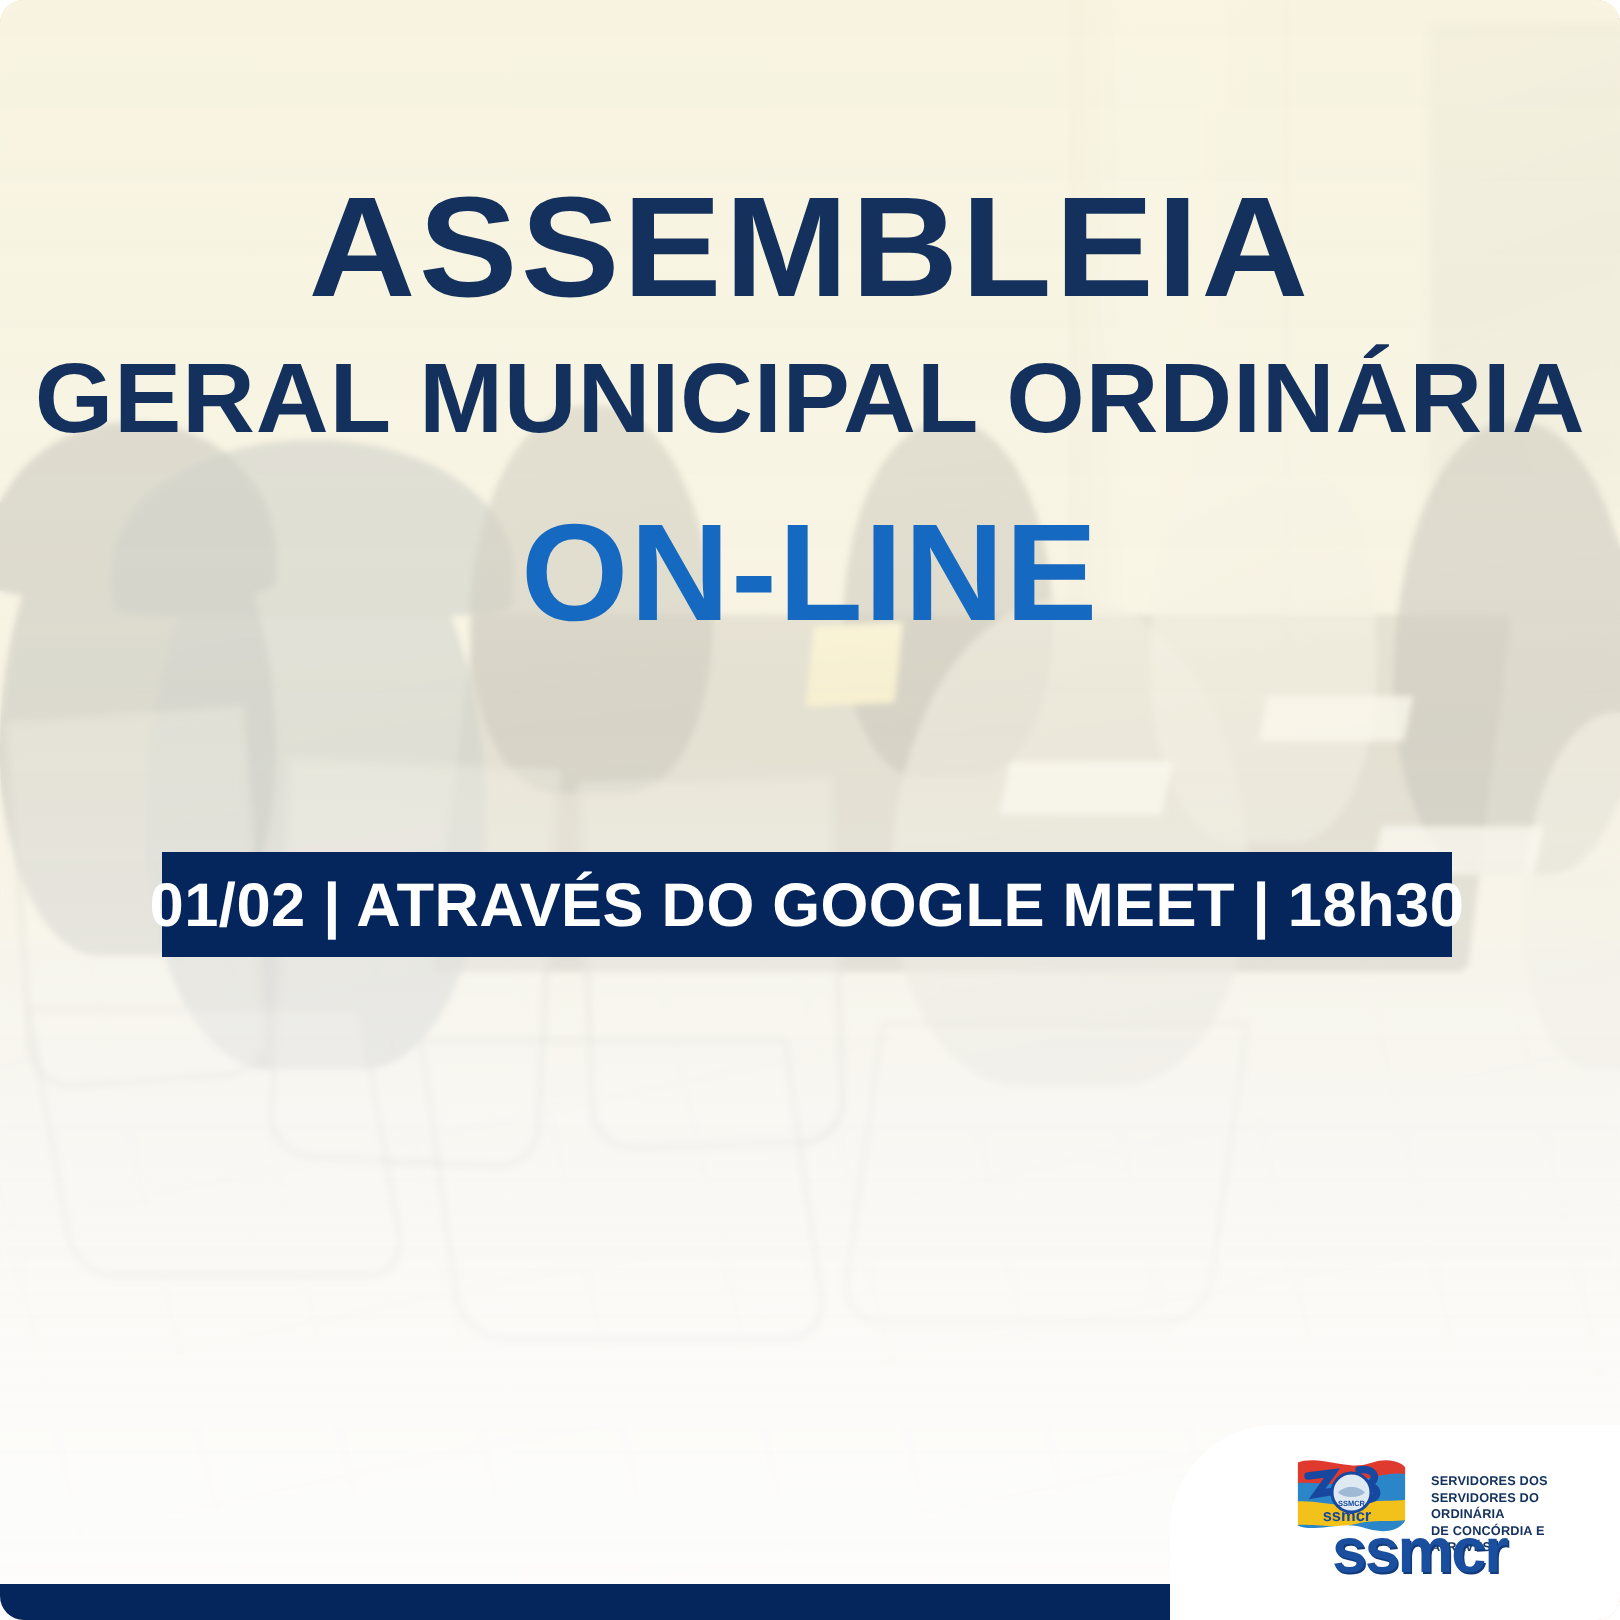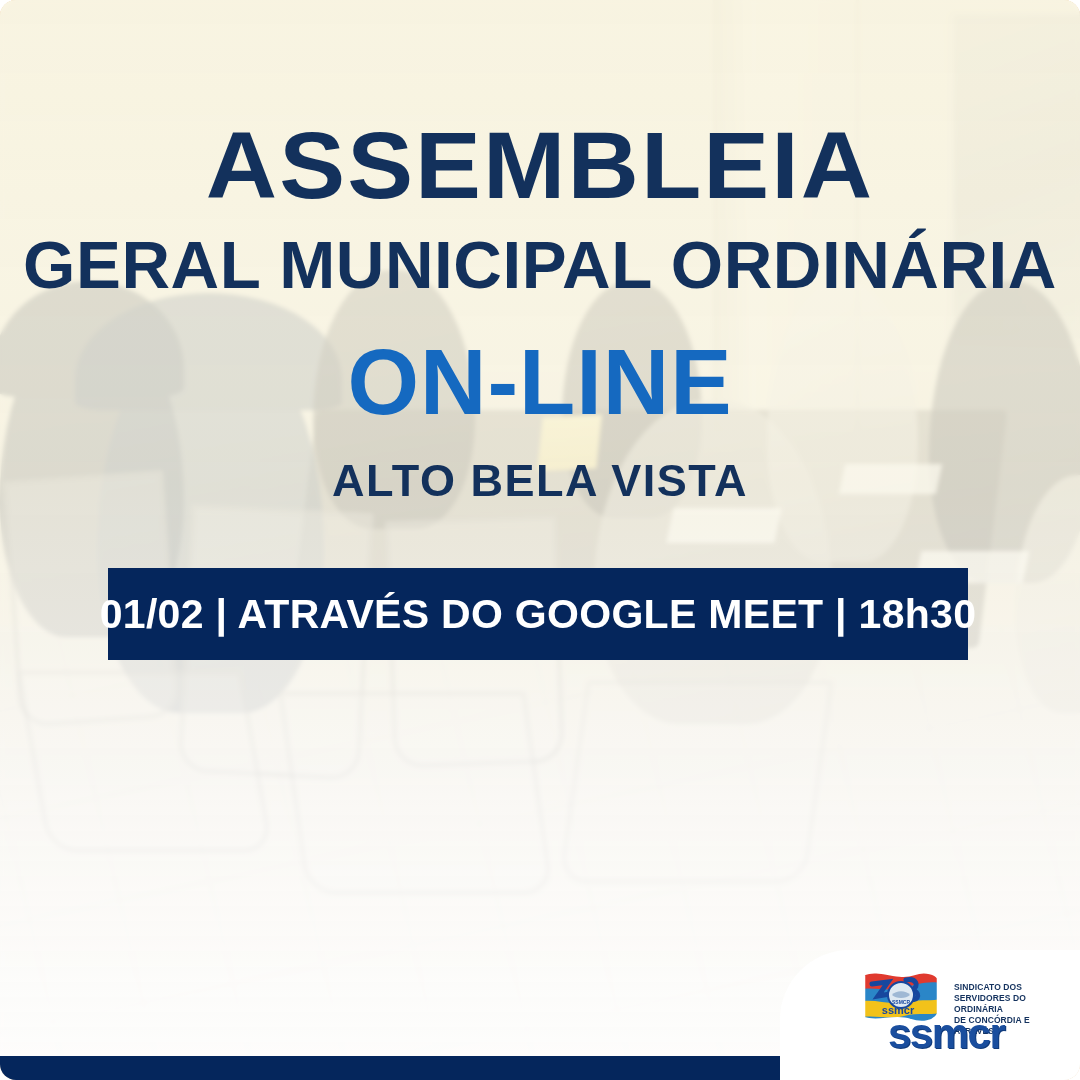--- a/index.html
+++ b/index.html
@@ -179,21 +179,21 @@
     letter-spacing: 1.5px;
     color: #13315c;
     font-family: "Liberation Sans", sans-serif;
   }
 
   .info-bar {
     position: absolute;
     left: 108px;
     top: 568px;
     width: 860px;
-    height: 92px;
+    height: 70px;
     background: #05265c;
     display: flex;
     align-items: center;
     justify-content: center;
   }
   .info-bar-text {
     color: #ffffff;
     font-size: 41px;
     font-weight: 900;
     letter-spacing: 0.3px;
@@ -311,21 +311,20 @@
   </div>
 
   <div class="content">
 
     <div class="title-main">ASSEMBLEIA</div>
 
     <div class="title-sub">GERAL MUNICIPAL ORDINÁRIA</div>
 
     <div class="title-online">ON-LINE</div>
 
-    <div class="title-place">ALTO BELA VISTA</div>
 
     <div class="info-bar">
       <span class="info-bar-text">01/02 | ATRAVÉS DO GOOGLE MEET | 18h30</span>
     </div>
 
 
     <div class="footer-bar"></div>
     <div class="footer-white"></div>
 
     <div class="logo">
@@ -354,21 +353,21 @@
             <path d="M34,27 C38,22 48,22 52,27 C48,31 38,31 34,27 Z" fill="#9fb8d4"></path>
             <text x="43" y="36" font-family="'Liberation Sans', sans-serif" font-size="5" font-weight="700" fill="#17479e" text-anchor="middle">SSMCR</text>
             <text x="40" y="46" font-family="'Liberation Sans', sans-serif" font-size="11" font-weight="900" fill="#17479e" text-anchor="middle">ssmcr</text>
           </g>
           <path d="M6,6 C22,0 40,12 56,6 C68,2 78,6 80,10
                    L80,46 C76,54 64,56 52,52 C36,46 20,56 6,50 Z" fill="none" stroke="#ffffff" stroke-width="2.5"></path>
         </svg>
       </div>
 
       <div class="logo-tagline">
-        <div>SINDICATO DOS</div>
+        <div>SERVIDORES DOS</div>
         <div>SERVIDORES DO ORDINÁRIA</div>
         <div>DE CONCÓRDIA E ATRAVÉS</div>
       </div>
 
       <div class="logo-word">ssmcr</div>
     </div>
 
   </div>
 </div>
 

